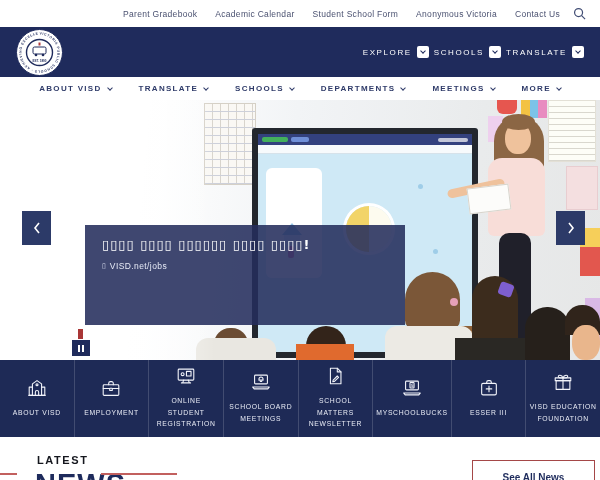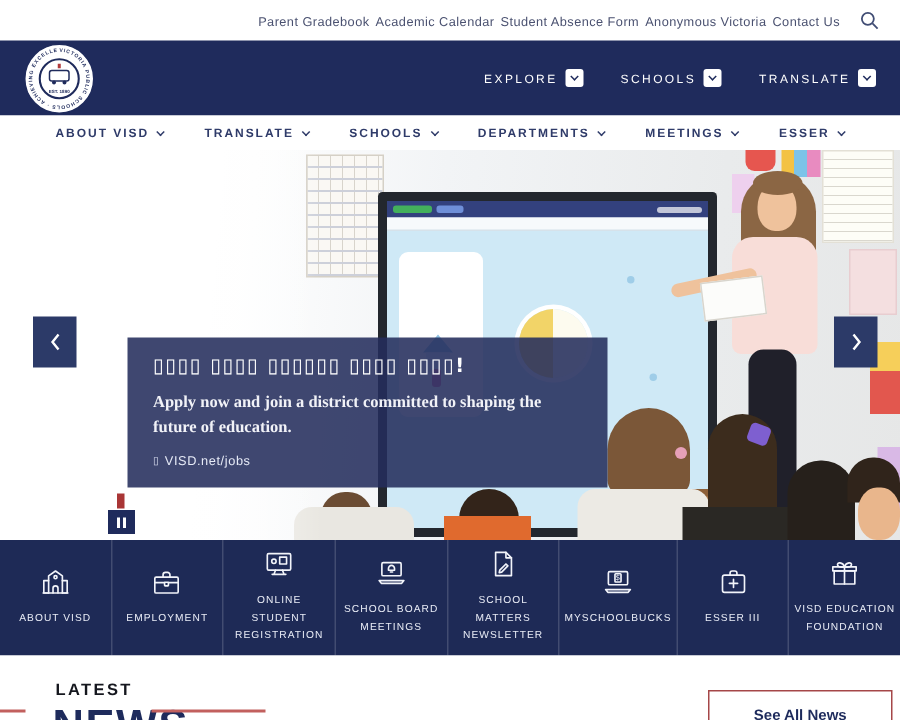--- a/index.html
+++ b/index.html
@@ -3,33 +3,33 @@
 <meta charset="utf-8">
 <style>
   * { box-sizing: border-box; margin: 0; padding: 0; }
   html,body { width:600px; height:480px; overflow:hidden; background:#fff;
     font-family:"Liberation Sans", sans-serif; }
   .page { position:relative; width:600px; height:480px; }
 
   
   .topbar { height:27px; background:#fff; display:flex; align-items:center;
     padding:0 14px; }
-  .topbar-links { margin-left:auto; display:flex; gap:4px; align-items:flex-start; }
+  .topbar-links { margin-left:auto; display:flex; gap:18px; align-items:flex-start; }
   .topbar-links a { font-size:8.5px; color:#4a5170; text-decoration:none;
     letter-spacing:.3px; cursor:pointer; }
   .search-btn { background:none; border:none; margin-left:13px; cursor:pointer;
     display:flex; align-items:center; }
 
   
   .header { height:50px; background:#1f2b5c; display:flex; align-items:center;
     padding:0 16px; color:#fff; }
   .seal { width:47px; height:47px; flex:none; margin-right:9px; cursor:pointer; }
   .brand-title { font-size:11.5px; font-weight:bold; letter-spacing:.4px; }
   .brand-tag { font-size:9.5px; color:#dde2ef; margin-top:4px; letter-spacing:.3px; }
-  .header-menus { margin-left:auto; display:flex; gap:25px; align-items:center; }
+  .header-menus { margin-left:auto; display:flex; gap:5px; align-items:center; }
   .hmenu { display:flex; align-items:center; gap:5px; font-size:8px;
     letter-spacing:1.6px; color:#fff; cursor:pointer; }
   .dropbox { width:12px; height:12px; background:#fff; border-radius:2px;
     display:flex; align-items:center; justify-content:center; color:#1f2b5c; }
   .chev { display:inline-block; width:4px; height:4px;
     border-right:1.4px solid currentColor; border-bottom:1.4px solid currentColor;
     transform:rotate(45deg); margin-top:-2px; }
 
   
   .mainnav { height:23px; background:#fff; display:flex; justify-content:center;
@@ -186,21 +186,21 @@
 </style>
 </head>
 <body>
 
 <div class="page">
 
   <div class="topbar">
     <nav class="topbar-links">
       <a>Parent Gradebook</a>
       <a>Academic Calendar</a>
-      <a>Student Absence Form</a>
+      <a>Student School Form</a>
       <a>Anonymous Victoria</a>
       <a>Contact Us</a>
     </nav>
     <button class="search-btn">
       <svg width="13" height="13" viewBox="0 0 14 14">
         <circle cx="6" cy="6" r="4.3" fill="none" stroke="#414d74" stroke-width="1.3"></circle>
         <line x1="9.3" y1="9.3" x2="13" y2="13" stroke="#414d74" stroke-width="1.3"></line>
       </svg>
     </button>
   </div>
@@ -262,21 +262,21 @@
       </a>
     <a>
         <span>DEPARTMENTS</span>
         <i class="chev"></i>
       </a>
     <a>
         <span>MEETINGS</span>
         <i class="chev"></i>
       </a>
     <a>
-        <span>ESSER</span>
+        <span>MORE</span>
         <i class="chev"></i>
       </a>
   </nav>
 
   <section class="hero">
 
     <div class="abs hundreds"></div>
     <div class="abs smartboard">
       <div class="sb-screen">
         <div class="sb-top">
@@ -322,21 +322,20 @@
     <div class="abs k4h"></div>
     <div class="abs k4f"></div>
     <div class="abs k5h"></div>
     <div class="abs k5b"></div>
     <div class="abs k6h"></div>
     <div class="abs k6b"></div>
     <div class="abs fadeL"></div>
 
     <div class="overlay">
       <h2>▯▯▯▯ ▯▯▯▯ ▯▯▯▯▯▯ ▯▯▯▯ ▯▯▯▯!</h2>
-      <p>Apply now and join a district committed to shaping the future of education.</p>
       <div class="hero-link-row">
         <span class="tofu">▯</span>
         <a>VISD.net/jobs</a>
       </div>
     </div>
 
     <button class="car-btn car-prev">
       <svg width="10" height="14" viewBox="0 0 10 14">
         <polyline points="7,2 3,7 7,12" fill="none" stroke="#fff" stroke-width="1.6"></polyline>
         </svg>

